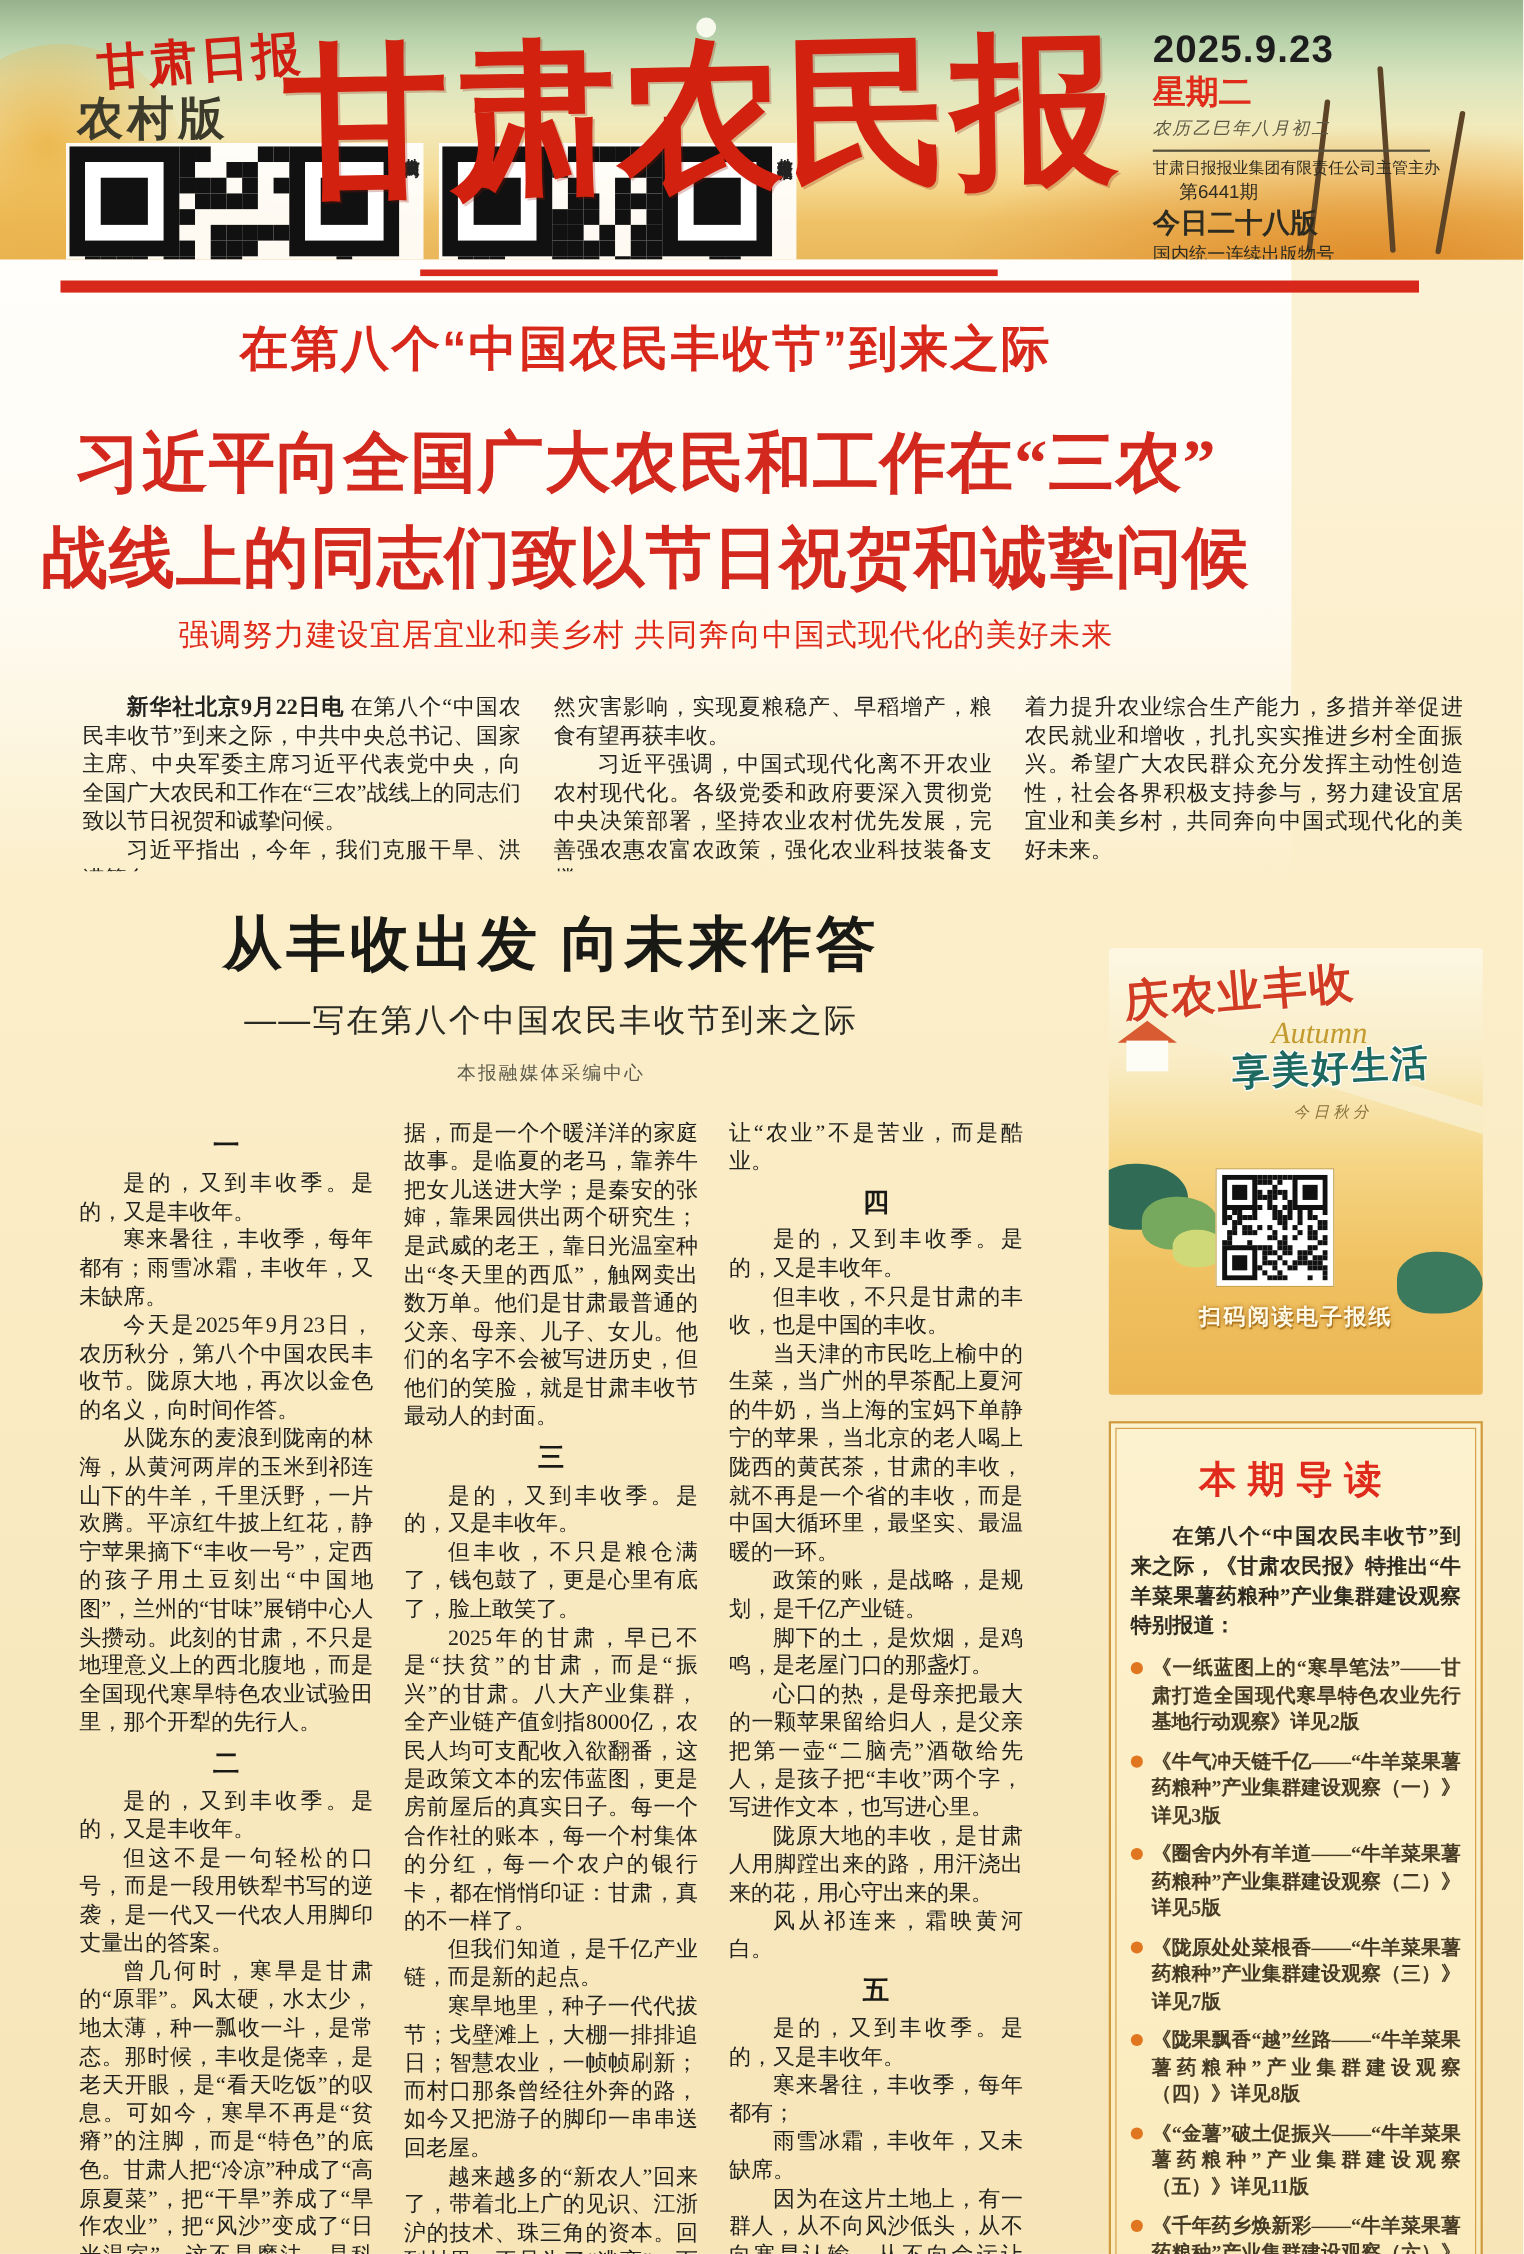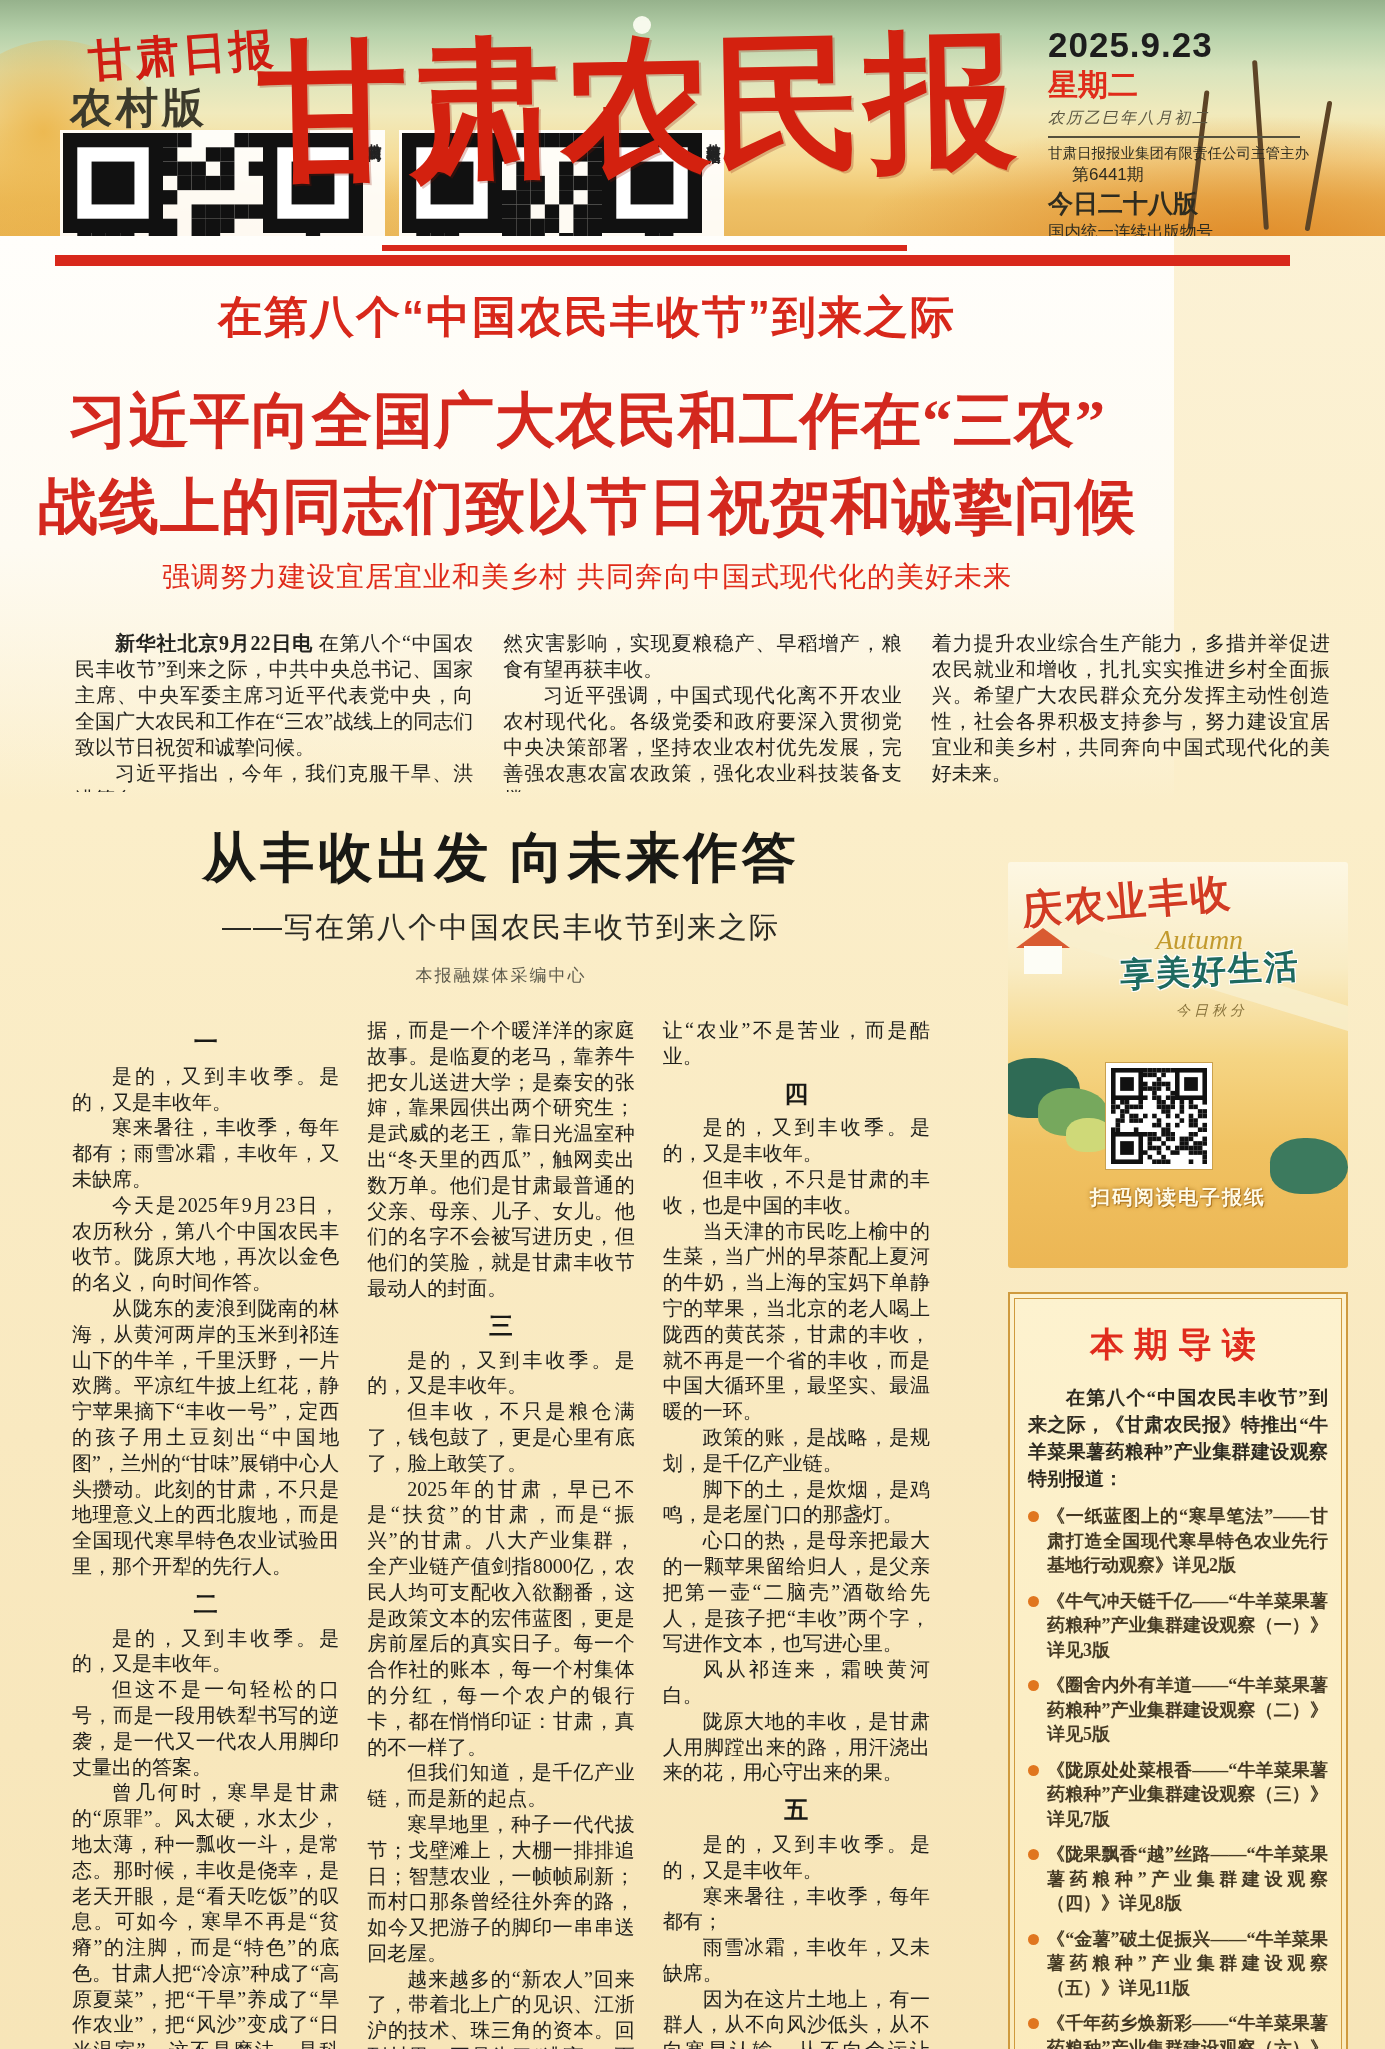--- a/index.html
+++ b/index.html
@@ -488,22 +488,22 @@
       </div>
       <div class="f-col">
         <p class="cont">让“农业”不是苦业，而是酷业。</p>
         <div class="sec">四</div>
         <p>是的，又到丰收季。是的，又是丰收年。</p>
         <p>但丰收，不只是甘肃的丰收，也是中国的丰收。</p>
         <p>当天津的市民吃上榆中的生菜，当广州的早茶配上夏河的牛奶，当上海的宝妈下单静宁的苹果，当北京的老人喝上陇西的黄芪茶，甘肃的丰收，就不再是一个省的丰收，而是中国大循环里，最坚实、最温暖的一环。</p>
         <p>政策的账，是战略，是规划，是千亿产业链。</p>
         <p>脚下的土，是炊烟，是鸡鸣，是老屋门口的那盏灯。</p>
         <p>心口的热，是母亲把最大的一颗苹果留给归人，是父亲把第一壶“二脑壳”酒敬给先人，是孩子把“丰收”两个字，写进作文本，也写进心里。</p>
+        <p>陇原大地的丰收，是甘肃人用脚蹚出来的路，用汗浇出来的花，用心守出来的果。</p>
         <p>风从祁连来，霜映黄河白。</p>
-        <p>陇原大地的丰收，是甘肃人用脚蹚出来的路，用汗浇出来的花，用心守出来的果。</p>
         <div class="sec">五</div>
         <p>是的，又到丰收季。是的，又是丰收年。</p>
         <p>寒来暑往，丰收季，每年都有；</p>
         <p>雨雪冰霜，丰收年，又未缺席。</p>
         <p>因为在这片土地上，有一群人，从不向风沙低头，从不向寒旱认输，从不向命运让步。</p>
       </div>
     </div>
 
   <div class="promo">
     <div class="road"></div>

